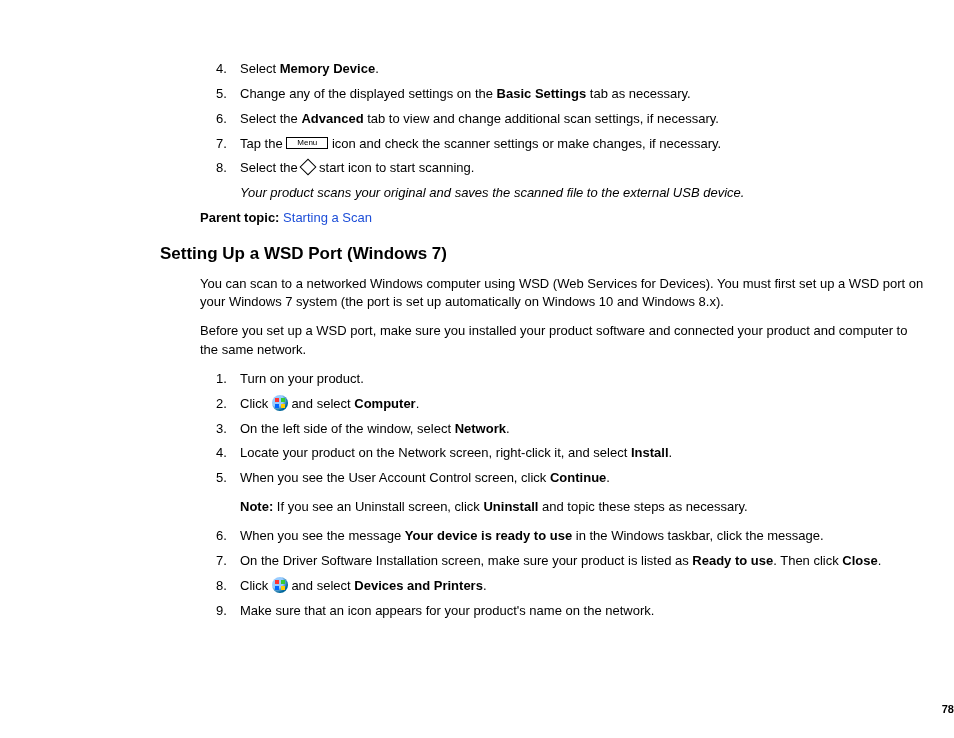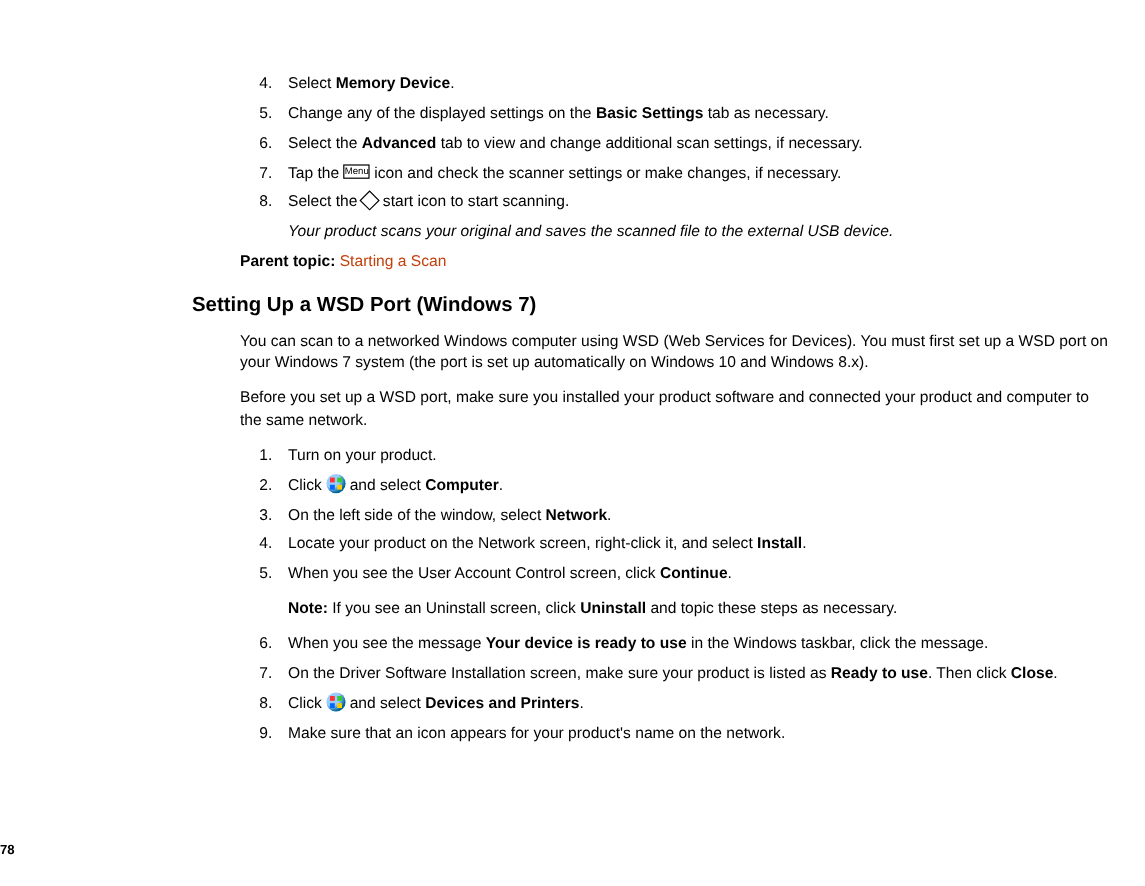--- a/index.html
+++ b/index.html
@@ -48,37 +48,37 @@
   .heading {
     font-size: 17px;
     font-weight: bold;
     margin: 14px 0 8px 0;
   }
   .para {
     margin: 0 0 10px 40px;
     max-width: 730px;
   }
   b { font-weight: bold; }
-  .link { color: #c2410c; }
+  .link { color: #1d4ed8; }
   .icon-star {
     display: inline-block;
     width: 16px;
     height: 16px;
     background: #333;
     color: #fff;
     font-size: 11px;
     line-height: 16px;
     text-align: center;
     vertical-align: -3px;
     border-radius: 2px;
   }
   .icon-menu {
     display: inline-block;
     border: 1.5px solid #000;
-    padding: 1px 0;
+    padding: 1px 10px;
     font-size: 8px;
     line-height: 1;
     vertical-align: middle;
     position: relative;
     top: -1px;
   }
   .icon-diamond {
     display: inline-block;
     width: 10px;
     height: 10px;
@@ -106,21 +106,21 @@
       linear-gradient(#f33 0 0) 0 0/4px 4px no-repeat,
       linear-gradient(#3c3 0 0) 6px 0/4px 4px no-repeat,
       linear-gradient(#06f 0 0) 0 6px/4px 4px no-repeat,
       linear-gradient(#fc0 0 0) 6px 6px/4px 4px no-repeat;
   }
   .page-num {
     position: absolute;
     bottom: 20px;
     left: 0;
     width: 100%;
-    text-align: left;
+    text-align: right;
     font-size: 11px;
     font-weight: bold;
   }
   .parent-topic {
     margin: 6px 0 10px 40px;
   }
 </style>
 </head>
 <body>
 

